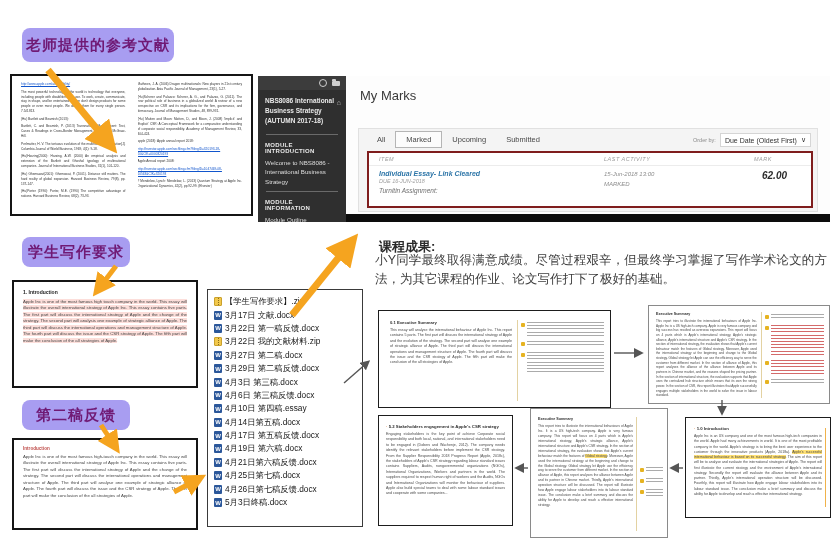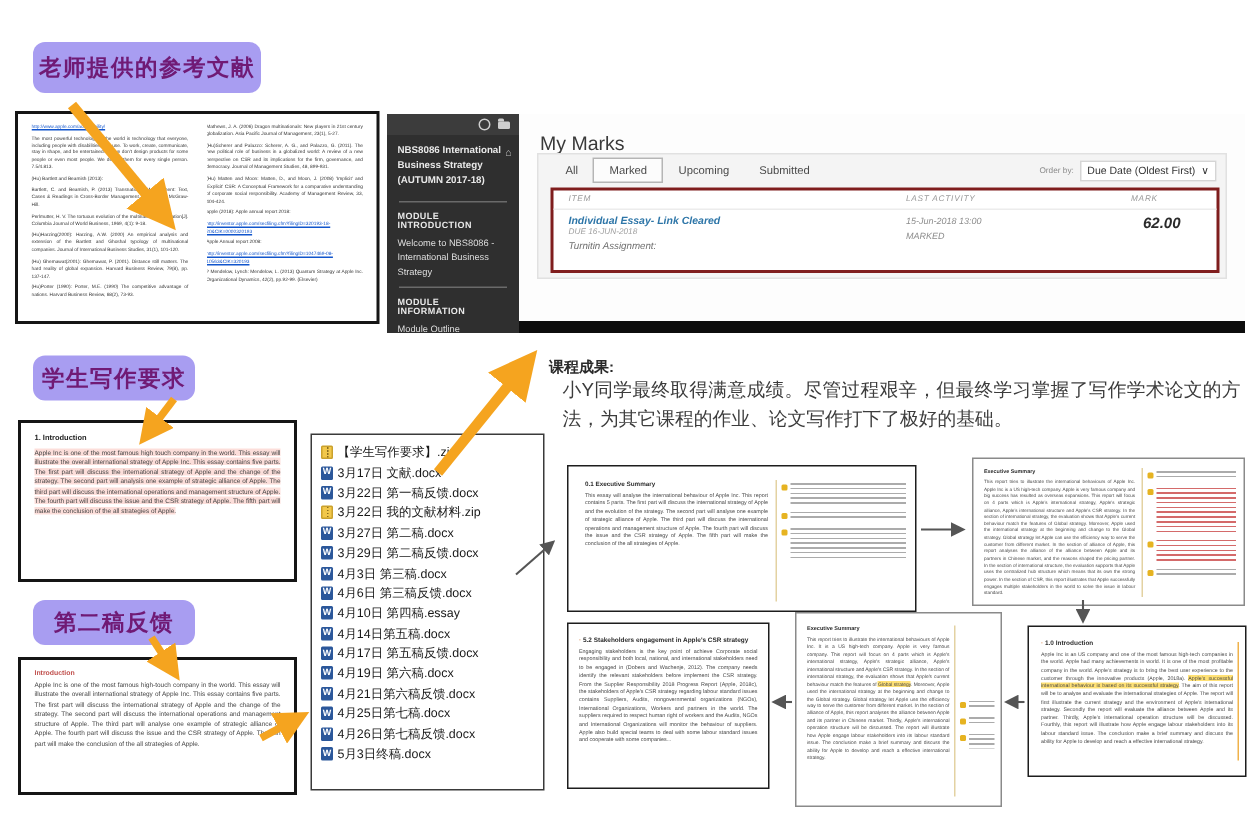--- a/index.html
+++ b/index.html
@@ -29,21 +29,21 @@
   .ic-circle{width:6px;height:6px;border:1px solid #cfcfcf;border-radius:50%;}
   .ic-folder{width:8px;height:5px;background:#cfcfcf;border-radius:1px;position:relative;}
   .ic-folder::before{content:"";position:absolute;top:-2px;left:0;width:4px;height:2px;background:#cfcfcf;border-radius:1px 1px 0 0;}
   .side-course{padding:6px 7px 5px 7px;font-size:6.5px;font-weight:bold;line-height:1.55;position:relative;}
   .side-home{position:absolute;right:5px;top:8px;color:#b9b9b9;font-size:7px;}
   .side-hr{border-top:1px solid #6a6a6a;margin:3px 8px;}
   .side-h{font-size:6px;font-weight:bold;padding:4px 7px 2px 7px;letter-spacing:.3px;}
   .side-item{font-size:6.2px;padding:2px 7px;color:#dedede;line-height:1.5;}
   .lms-main{flex:1;position:relative;padding-left:46px;}
   .lms-title{position:absolute;left:14px;top:12px;font-size:13px;color:#3a3a3a;}
-  .panel{position:absolute;left:12px;top:26px;width:460px;height:84px;background:#f4f4f4;border:1px solid #e1e1e1;box-sizing:border-box;}
+  .panel{position:absolute;left:12px;top:52px;width:460px;height:84px;background:#f4f4f4;border:1px solid #e1e1e1;box-sizing:border-box;}
   .tabs{height:21px;display:flex;align-items:center;padding-left:8px;position:relative;}
   .tab{font-size:7.5px;color:#4a4a4a;padding:3px 10px;cursor:pointer;}
   .tab[data-selected="true"]{border:1px solid #b5b5b5;background:#fcfcfc;}
   .orderby{position:absolute;right:6px;top:4px;display:flex;align-items:center;gap:4px;}
   .orderby-label{font-size:5.5px;color:#8a8a8a;}
   .orderby-select{font-size:7px;color:#333;background:#fff;border:1px solid #d5d5d5;padding:2px 4px;display:flex;gap:4px;align-items:center;}
   .table{position:absolute;left:8px;right:4px;top:22px;bottom:3px;background:#fff;border:2px solid #7f1d1d;font-style:italic;}
   .thead{display:grid;grid-template-columns:225px 150px 1fr;border-bottom:1px solid #ececec;
          font-size:5.5px;color:#9a9a9a;letter-spacing:.5px;padding:3px 0 3px 10px;}
   .trow{display:grid;grid-template-columns:225px 150px 1fr;padding:4px 0 0 10px;}
@@ -69,21 +69,21 @@
             white-space:nowrap;overflow:hidden;cursor:pointer;}
   .ficon{width:8px;height:9px;flex-shrink:0;border-radius:1px;position:relative;}
   .ficon[data-icon="doc"]{background:#2b579a;}
   .ficon[data-icon="doc"]::after{content:"W";position:absolute;left:0;top:0;width:100%;height:100%;
       color:#fff;font-size:6px;font-weight:bold;display:flex;align-items:center;justify-content:center;}
   .ficon[data-icon="zip"]{background:#f2c84b;border:1px solid #caa12d;box-sizing:border-box;}
   .ficon[data-icon="zip"]::after{content:"";position:absolute;left:3px;top:0;width:1px;height:100%;
       background:repeating-linear-gradient(#8a6d1c 0,#8a6d1c 1px,transparent 1px,transparent 2px);}
 
   
-  .outcome-title{left:366px;top:238px;font-size:10px;font-weight:bold;color:#2a2a2a;}
+  .outcome-title{left:379px;top:238px;font-size:13px;font-weight:bold;color:#2a2a2a;}
   .outcome-body{left:375px;top:251px;width:452px;font-size:12.5px;color:#3c3c3c;line-height:1.55;text-align:justify;}
 
   
   .mini{background:#fff;box-sizing:border-box;overflow:hidden;}
   .b-bold{border:1.6px solid #1d1d1d;}
   .b-thin{border:1px solid #8a8a8a;}
   .m-h{font-weight:bold;color:#2e2e2e;margin-bottom:3px;}
   .m-body{color:#484848;text-align:justify;line-height:1.5;}
   .bullet::before{content:"· ";color:#d2691e;}
   #docA{left:378px;top:310px;width:233px;height:98px;padding:9px 6px 6px 11px;display:flex;gap:5px;}

